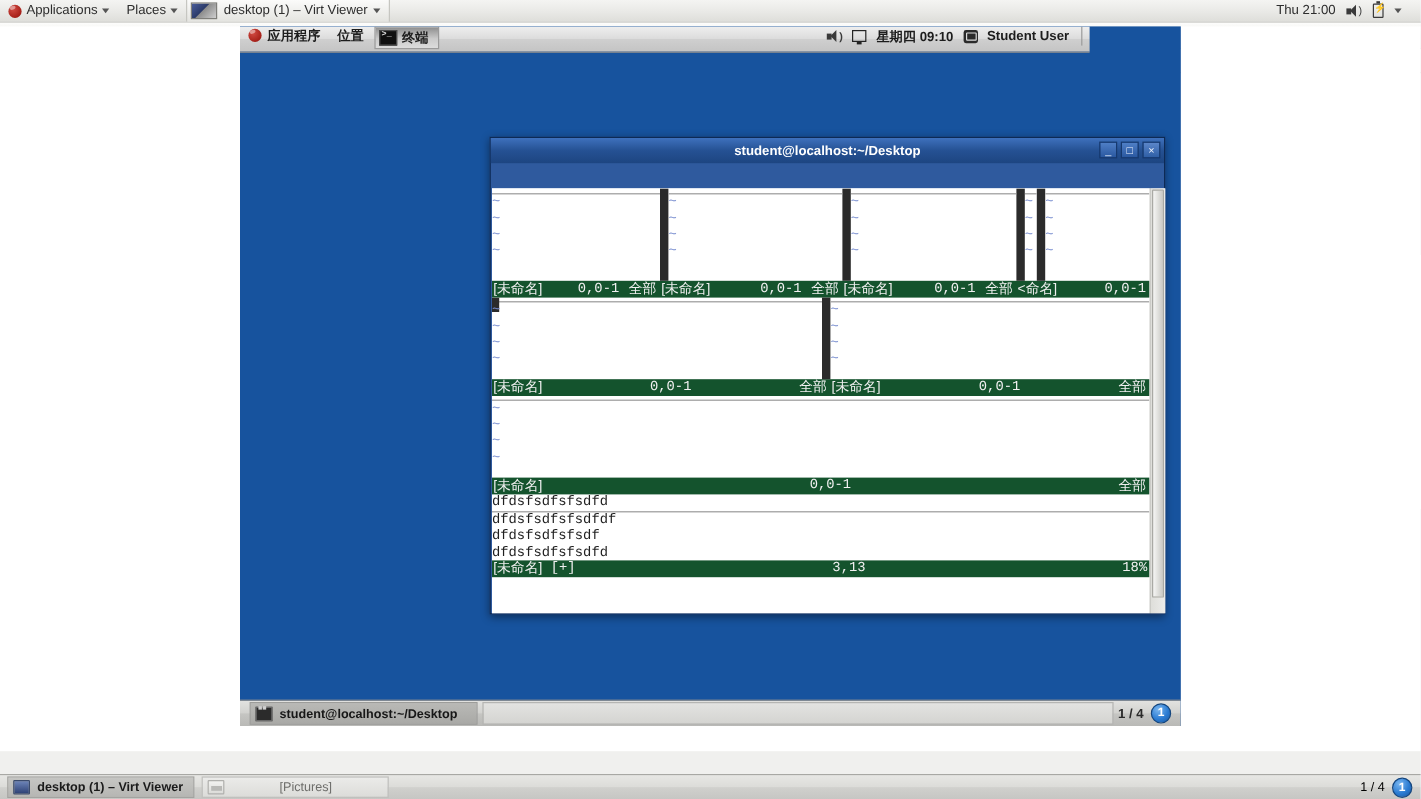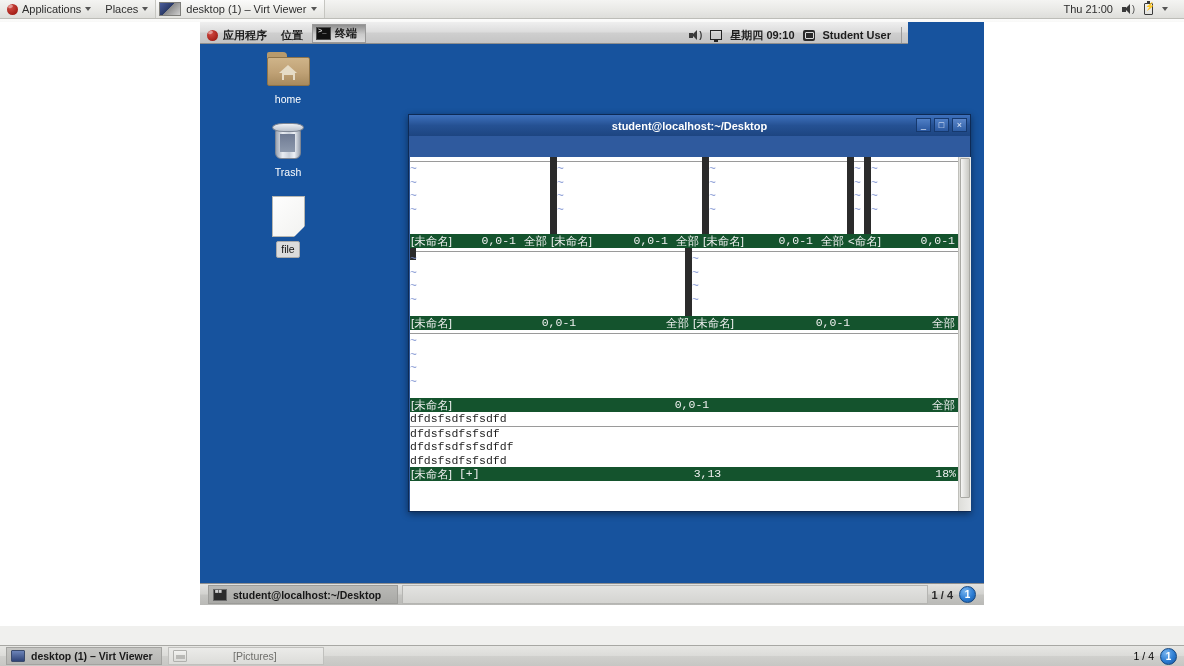--- a/index.html
+++ b/index.html
@@ -108,21 +108,21 @@
   .guest-frame-right { left: 984px; width: 200px; }
   .guest-frame-bottom {
     position: absolute; left: 0; top: 605px; width: 1184px; height: 21px; background: #ffffff;
   }
 
   
   .g-panel-top {
     position: absolute; left: 0; top: 0; width: 708px; height: 22px;
     background: linear-gradient(to bottom,#efefef 0%,#dcdcdc 48%,#cfcfcf 52%,#c4c4c4 100%);
     border-bottom: 1px solid #8e8e8e;
-    display: flex; align-items: flex-end; font-size: 11px; color: #1d1d1d; font-weight: bold;
+    display: flex; align-items: flex-start; font-size: 11px; color: #1d1d1d; font-weight: bold;
   }
   .g-panel-top .g-mi { padding: 0 7px; display: flex; align-items: center; gap: 5px; }
   .g-task-chip {
     display: flex; align-items: center; gap: 4px; height: 19px; padding: 0 8px 0 3px;
     margin-left: 2px; border: 1px solid #9a9a9a;
     background: linear-gradient(to bottom,#8f8f8f,#cbcbcb 55%,#dcdcdc);
     min-width: 44px; color:#1d1d1d;
   }
   .term-mini {
     width: 15px; height: 13px; background: #101010; border: 1px solid #4b4b4b;
@@ -420,48 +420,20 @@
             <span class="wave">)</span>
           </span>
         <span class="ico-monitor"></span>
         <span class="cn">星期四 09:10</span>
         <span class="ico-user"></span>
         <span>Student User</span>
         <span class="panel-sep"></span>
       </div>
     </div>
 
-    <div class="desk-icons">
-      <div class="desk-icon">
-        <div class="ico-home">
-          <div class="back"></div>
-            <div class="body"></div>
-          <div class="house">
-              <div class="roof"></div>
-              <div class="walls"></div>
-            </div>
-        </div>
-        <div class="label">home</div>
-      </div>
-      <div class="desk-icon">
-        <div class="ico-trash">
-          <div class="can"></div>
-            <div class="inner"></div>
-            <div class="lid"></div>
-        </div>
-        <div class="label">Trash</div>
-      </div>
-      <div class="desk-icon">
-        <div class="ico-file">
-          <div class="page"></div>
-            <div class="fold"></div>
-        </div>
-        <div class="label selected">file</div>
-      </div>
-    </div>
 
     <div class="term-window">
       <div class="term-titlebar">
         <div class="term-title">student@localhost:~/Desktop</div>
         <div class="term-btns">
           <span class="tb">_</span>
           <span class="tb">□</span>
           <span class="tb close">×</span>
         </div>
       </div>
@@ -604,22 +576,22 @@
               <span>0,0-1</span>
               <span style="flex:1;"></span>
               <span class="cn">全部</span>
               <span style="width:3px;"></span>
             </div>
           </div>
 
           <div class="vcol" style="height:55px;">
             <div class="vrow">dfdsfsdfsfsdfd</div>
             <div class="hline"></div>
+            <div class="vrow">dfdsfsdfsfsdfdf</div>
             <div class="vrow">dfdsfsdfsfsdf</div>
-            <div class="vrow">dfdsfsdfsfsdfdf</div>
             <div class="vrow">dfdsfsdfsfsdfd</div>
           </div>
 
           <div class="statusline">
             <div class="stat-seg" style="flex:1;">
               <span class="cn stat-name">[未命名]</span>
               <span style="width:7px;"></span>
               <span>[+]</span>
               <span style="flex:1;"></span>
               <span>3,13</span>

